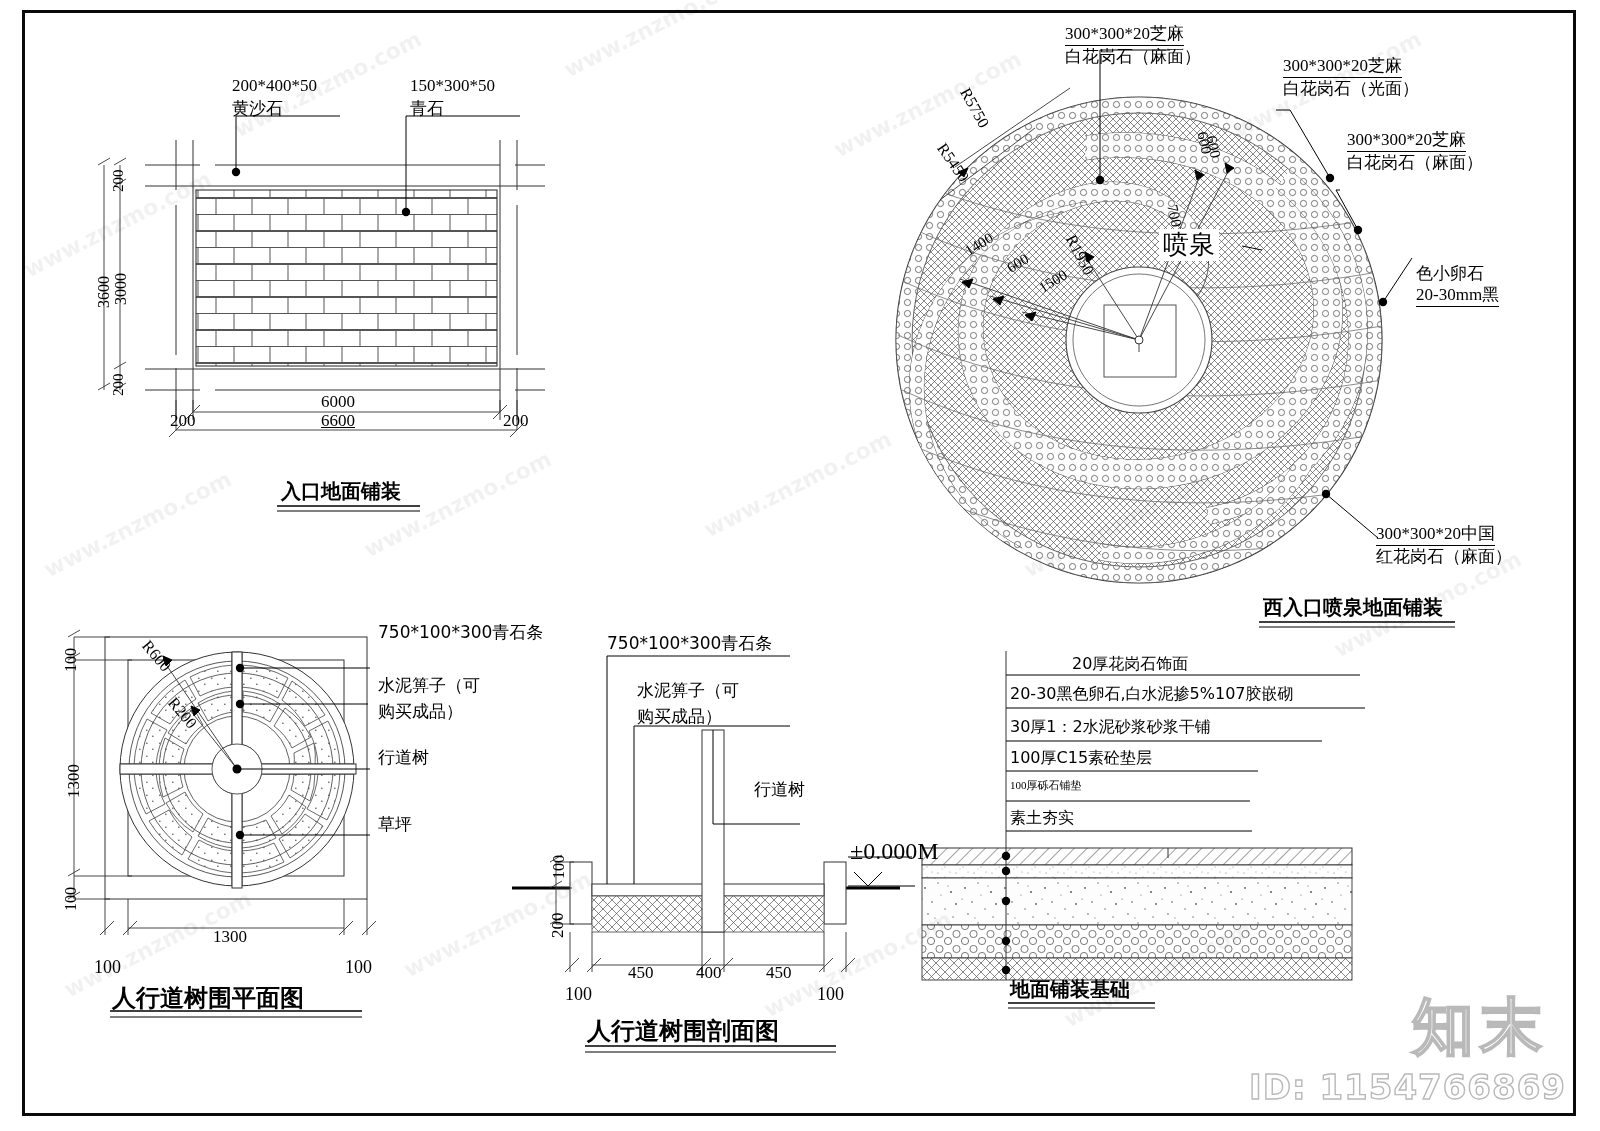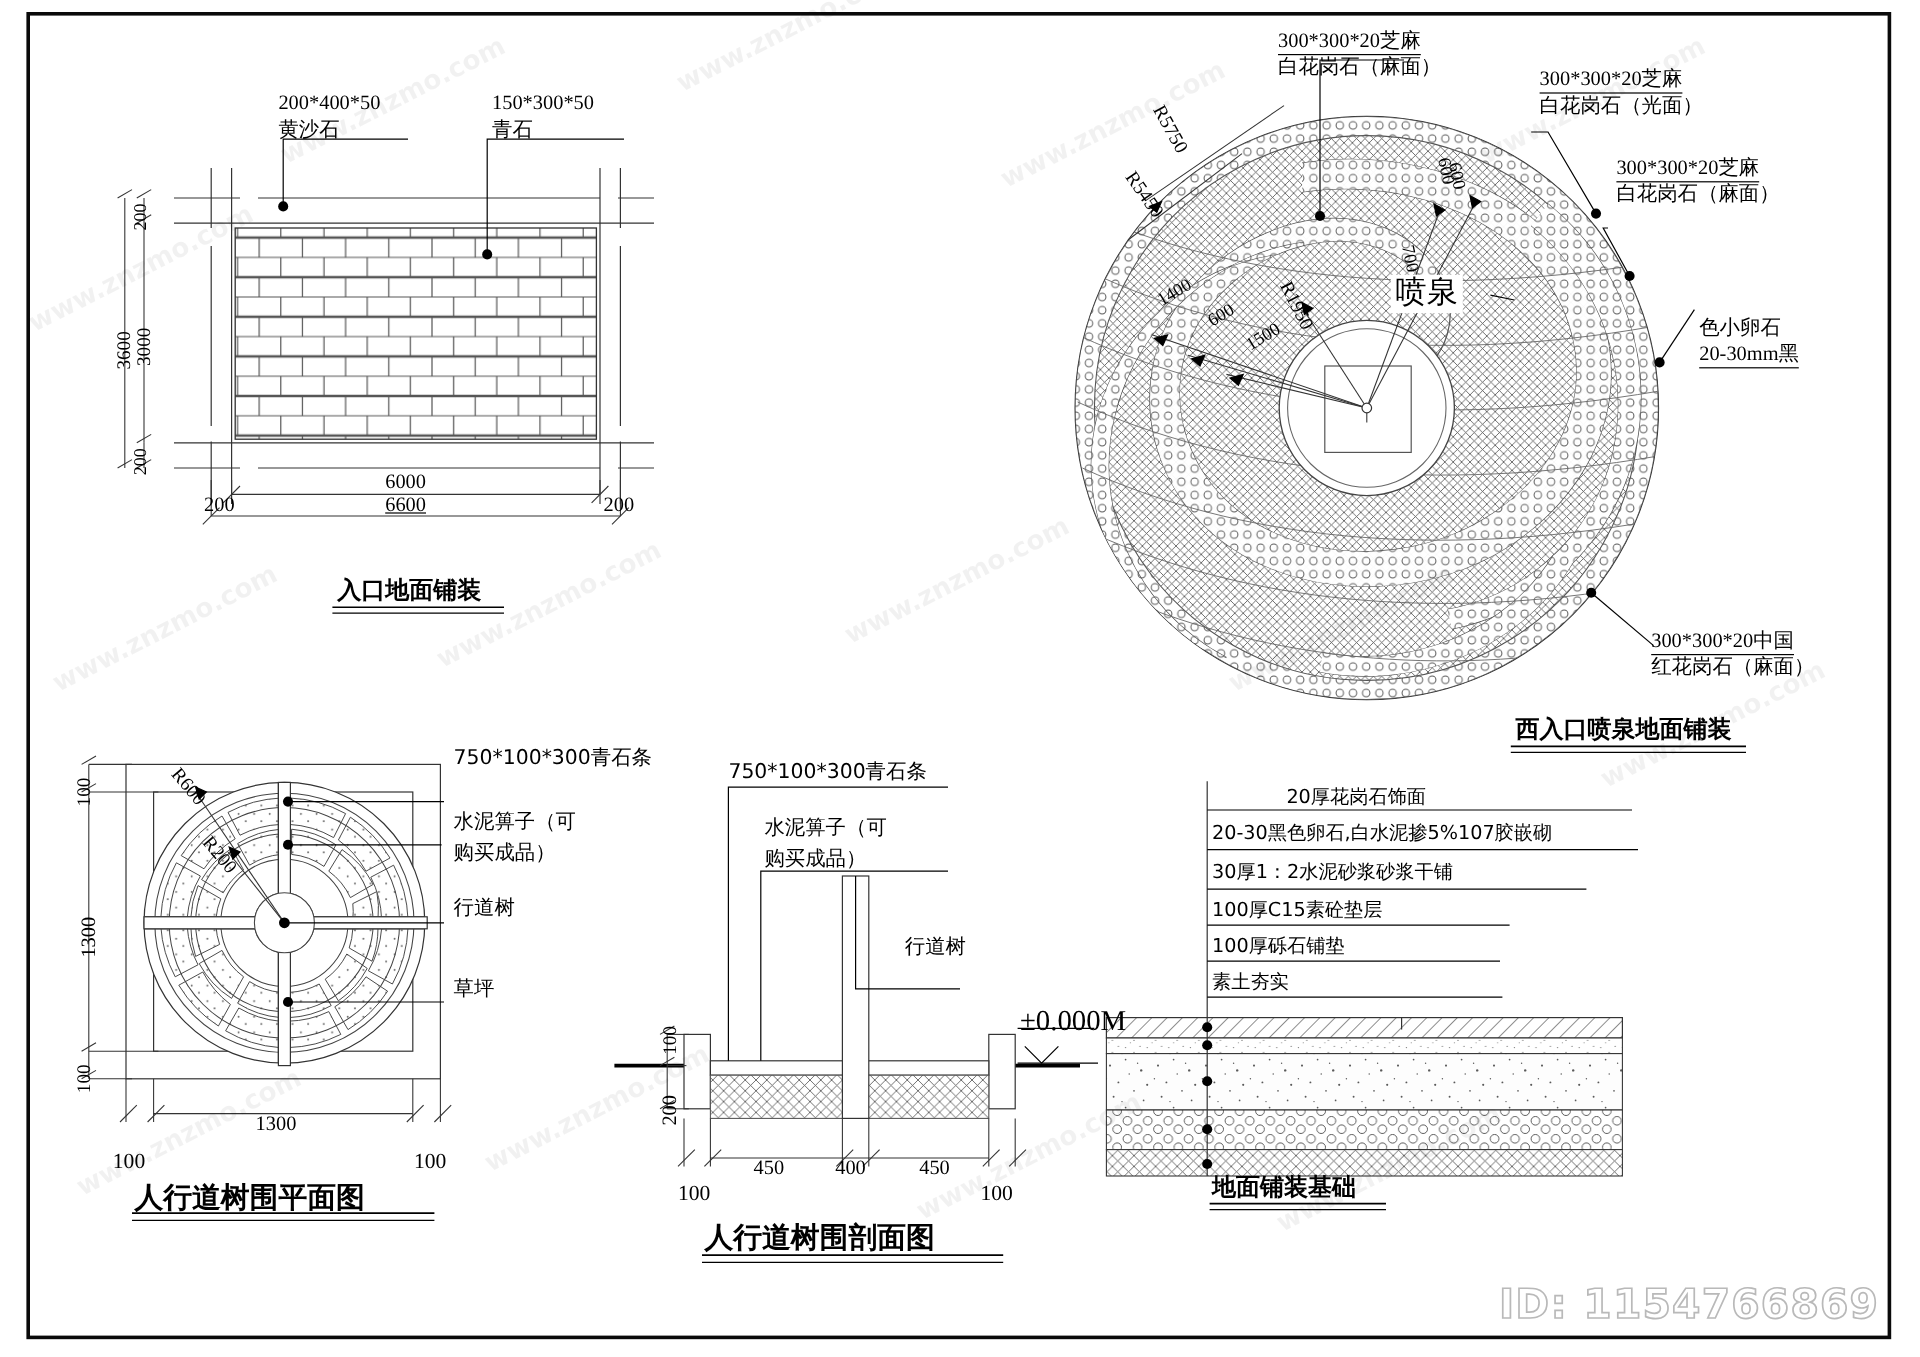--- a/index.html
+++ b/index.html
@@ -542,34 +542,35 @@
   <div class="txt num" style="left:817px;top:984px;font-size:18px;">100</div>
 
   <div class="txt num" style="left:850px;top:838px;font-size:24px;">±0.000M</div>
 
   <div class="txt cn ttl" style="left:587px;top:1018px;font-size:24px;">人行道树围剖面图</div>
 
   <div class="txt cn" style="left:1024px;top:655px;font-size:16px;margin-left:48px;">20厚花岗石饰面</div>
   <div class="txt cn" style="left:1010px;top:685px;font-size:16px;">20-30黑色卵石,白水泥掺5%107胶嵌砌</div>
   <div class="txt cn" style="left:1010px;top:718px;font-size:16px;">30厚1：2水泥砂浆砂浆干铺</div>
   <div class="txt cn" style="left:1010px;top:749px;font-size:16px;">100厚C15素砼垫层</div>
-  <div class="txt cn" style="left:1010px;top:779px;font-size:16px;">100厚砾石铺垫</div>
+  <div class="txt cn" style="left:1010px;top:779px;font-size:11px;font-family:Liberation Serif, serif;">100厚砾石铺垫</div>
   <div class="txt cn" style="left:1010px;top:809px;font-size:16px;">素土夯实</div>
 
   <div class="txt cn ttl" style="left:1010px;top:978px;">地面铺装基础</div>
 
   <div class="wm" style="left:20px;top:260px;">www.znzmo.com</div>
   <div class="wm" style="left:230px;top:120px;">www.znzmo.com</div>
   <div class="wm" style="left:560px;top:60px;">www.znzmo.com</div>
   <div class="wm" style="left:830px;top:140px;">www.znzmo.com</div>
   <div class="wm" style="left:1230px;top:120px;">www.znzmo.com</div>
   <div class="wm" style="left:40px;top:560px;">www.znzmo.com</div>
   <div class="wm" style="left:360px;top:540px;">www.znzmo.com</div>
   <div class="wm" style="left:700px;top:520px;">www.znzmo.com</div>
   <div class="wm" style="left:1020px;top:560px;">www.znzmo.com</div>
   <div class="wm" style="left:1330px;top:640px;">www.znzmo.com</div>
   <div class="wm" style="left:60px;top:980px;">www.znzmo.com</div>
   <div class="wm" style="left:400px;top:960px;">www.znzmo.com</div>
   <div class="wm" style="left:760px;top:1000px;">www.znzmo.com</div>
   <div class="wm" style="left:1060px;top:1010px;">www.znzmo.com</div>
 
+  <div class="wmlogo">知末</div>
   <div class="wmid">ID: 1154766869</div>
 </div>
 
 </body></html>

